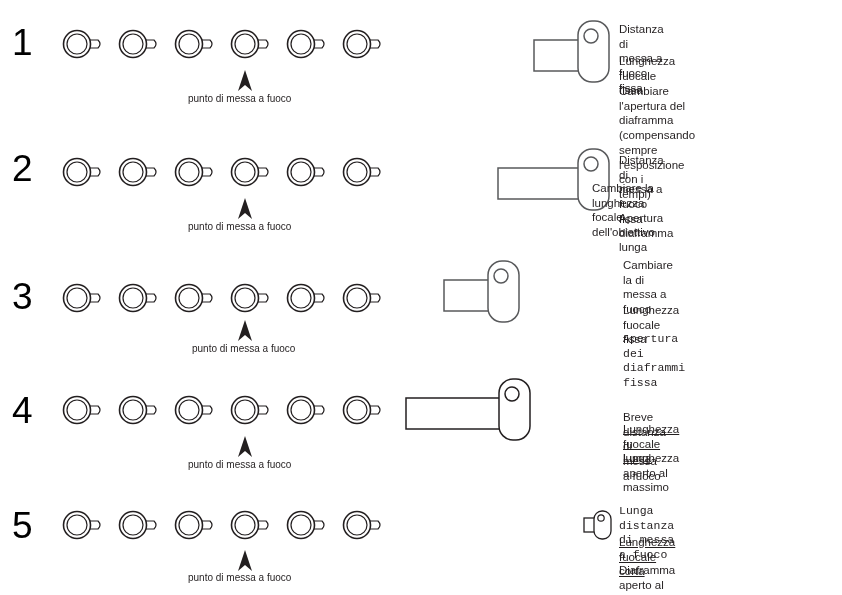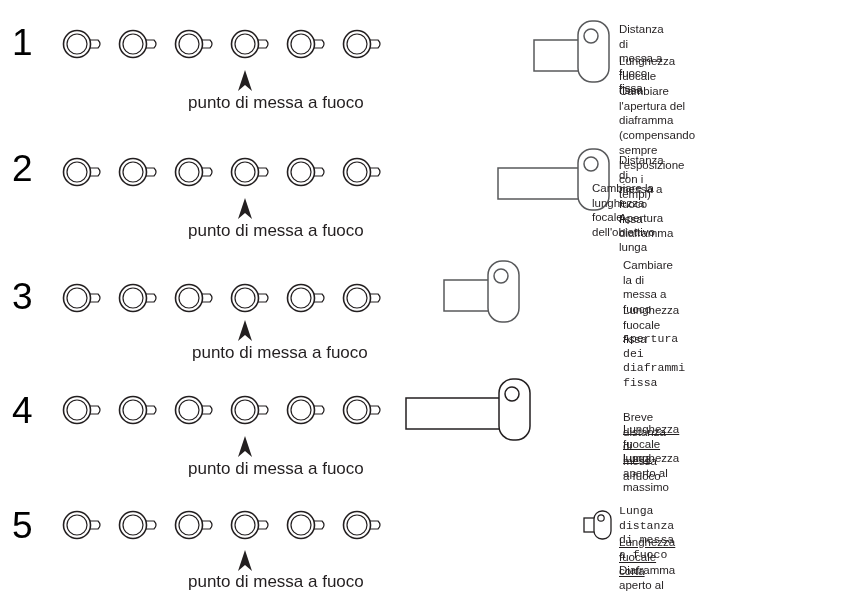--- a/index.html
+++ b/index.html
@@ -38,21 +38,21 @@
   .cup {
     position: absolute;
     width: 42px;
     height: 34px;
   }
   .focus-arrow {
     position: absolute;
   }
   .focus-label {
     position: absolute;
-    font-size: 17px;
+    font-size: 10px;
     line-height: 1.2;
     white-space: nowrap;
     color: #231f20;
   }
   .camera {
     position: absolute;
   }
   .notes {
     position: absolute;
     font-size: 11.5px;

